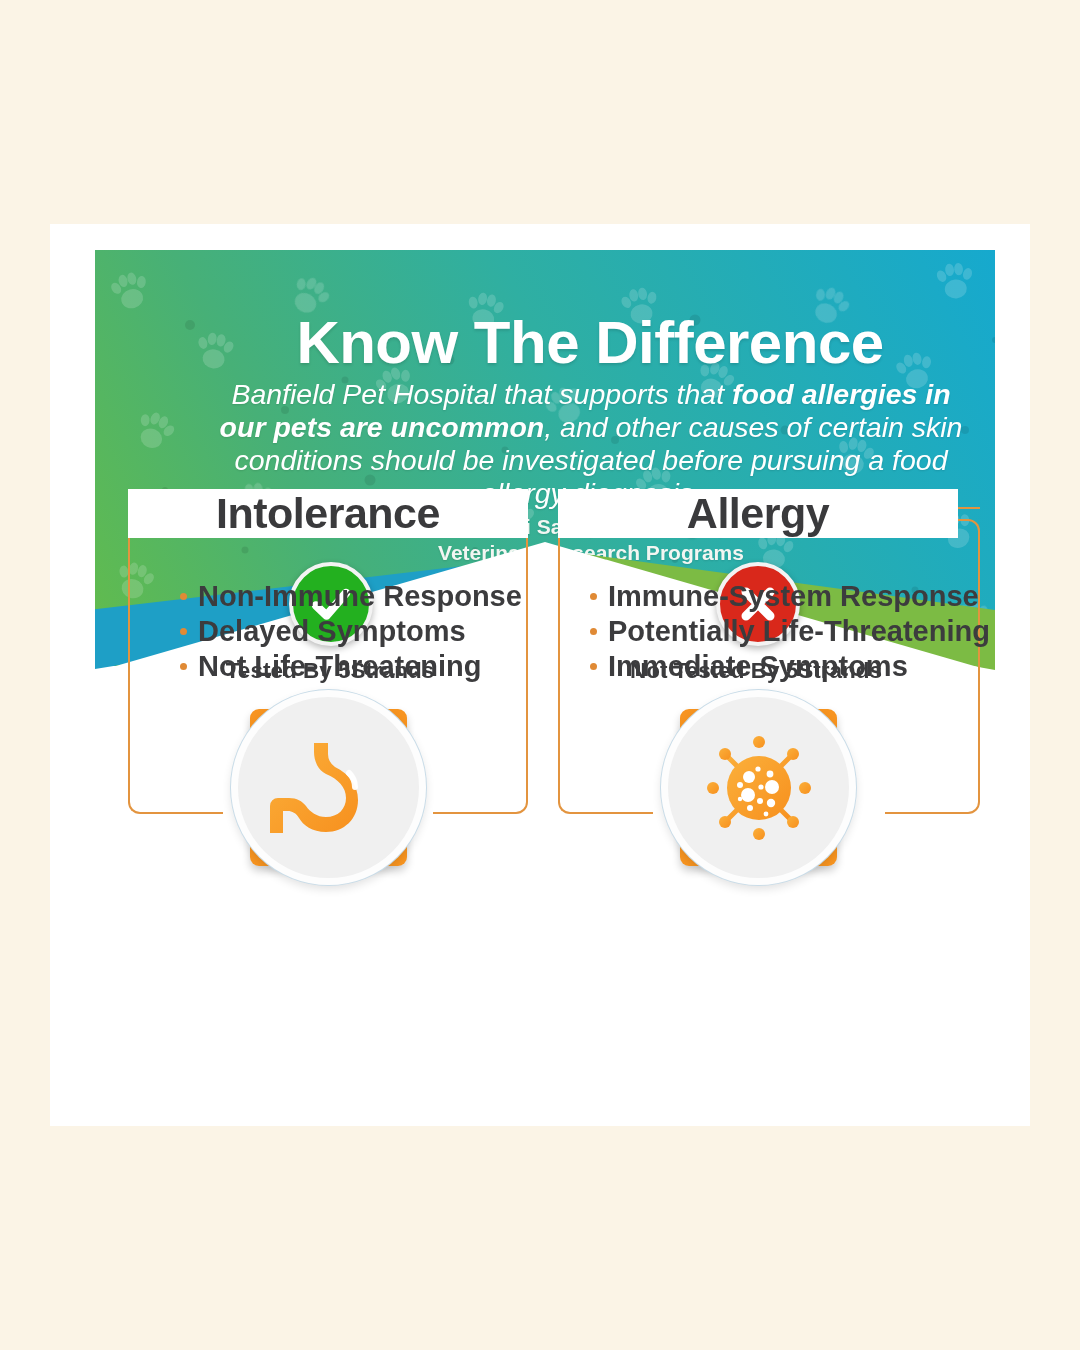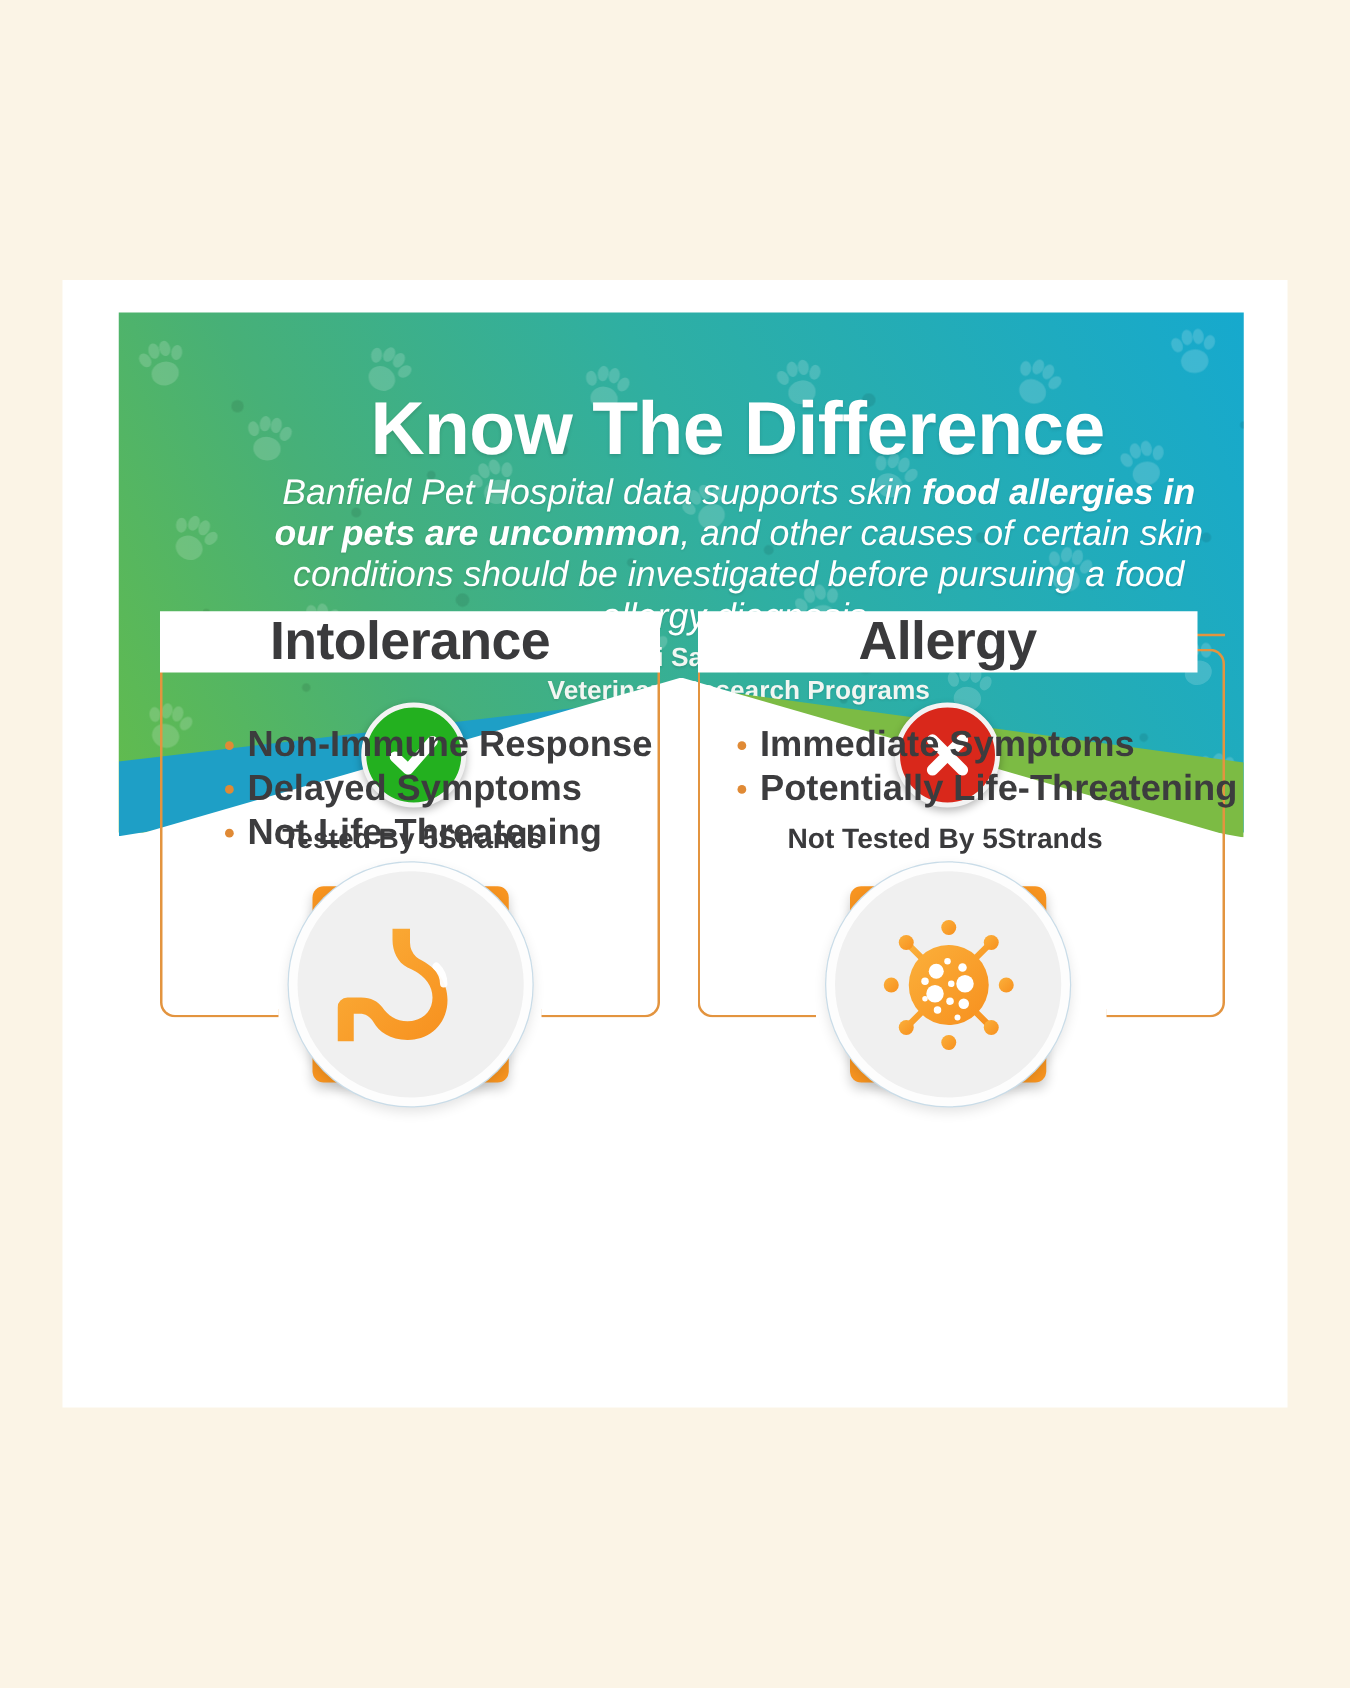--- a/index.html
+++ b/index.html
@@ -235,21 +235,21 @@
         <circle cx="580" cy="310" r="3"></circle>
           <circle cx="720" cy="380" r="3"></circle>
         <circle cx="70" cy="240" r="3"></circle>
           <circle cx="900" cy="90" r="3"></circle>
       </g>
     </svg>
 
     <div id="title">Know The Difference</div>
 
     <div id="subtitle">
-      <span>Banfield Pet Hospital data supports skin </span><b>food allergies in our pets are uncommon</b><span>, and other causes of certain skin conditions should be investigated before pursuing a food allergy diagnosis.</span>
+      <span>Banfield Pet Hospital that supports that </span><b>food allergies in our pets are uncommon</b><span>, and other causes of certain skin conditions should be investigated before pursuing a food allergy diagnosis.</span>
     </div>
 
     <div id="attribution">
       <div>Dr. Emi Saito, Sr. Manager,</div>
       <div>Veterinary Research Programs</div>
     </div>
   </div>
 
   <div id="accent-left"></div>
   <div id="accent-right"></div>
@@ -302,22 +302,23 @@
   </div>
 
   <div class="panel" id="panel-allergy">
     <div class="bracket">
       <div class="br-seg br-left"></div>
       <div class="br-seg br-right"></div>
       <div class="br-bottom"></div>
     </div>
     <div class="panel-title">Allergy</div>
     <ul class="bullets">
+      <li>Immune-System Response</li>
+      <li>Potentially Life-Threatening</li>
       <li>Immediate Symptoms</li>
-      <li>Potentially Life-Threatening</li>
     </ul>
     <div class="icon-tile"></div>
     <div class="icon-disc">
       <svg width="118" height="118" viewBox="0 0 118 118">
         <defs>
           <linearGradient id="gVirus" x1="0" y1="0" x2="1" y2="1">
             <stop offset="0" stop-color="#FBB03B"></stop>
             <stop offset="1" stop-color="#F7901E"></stop>
           </linearGradient>
         </defs>

